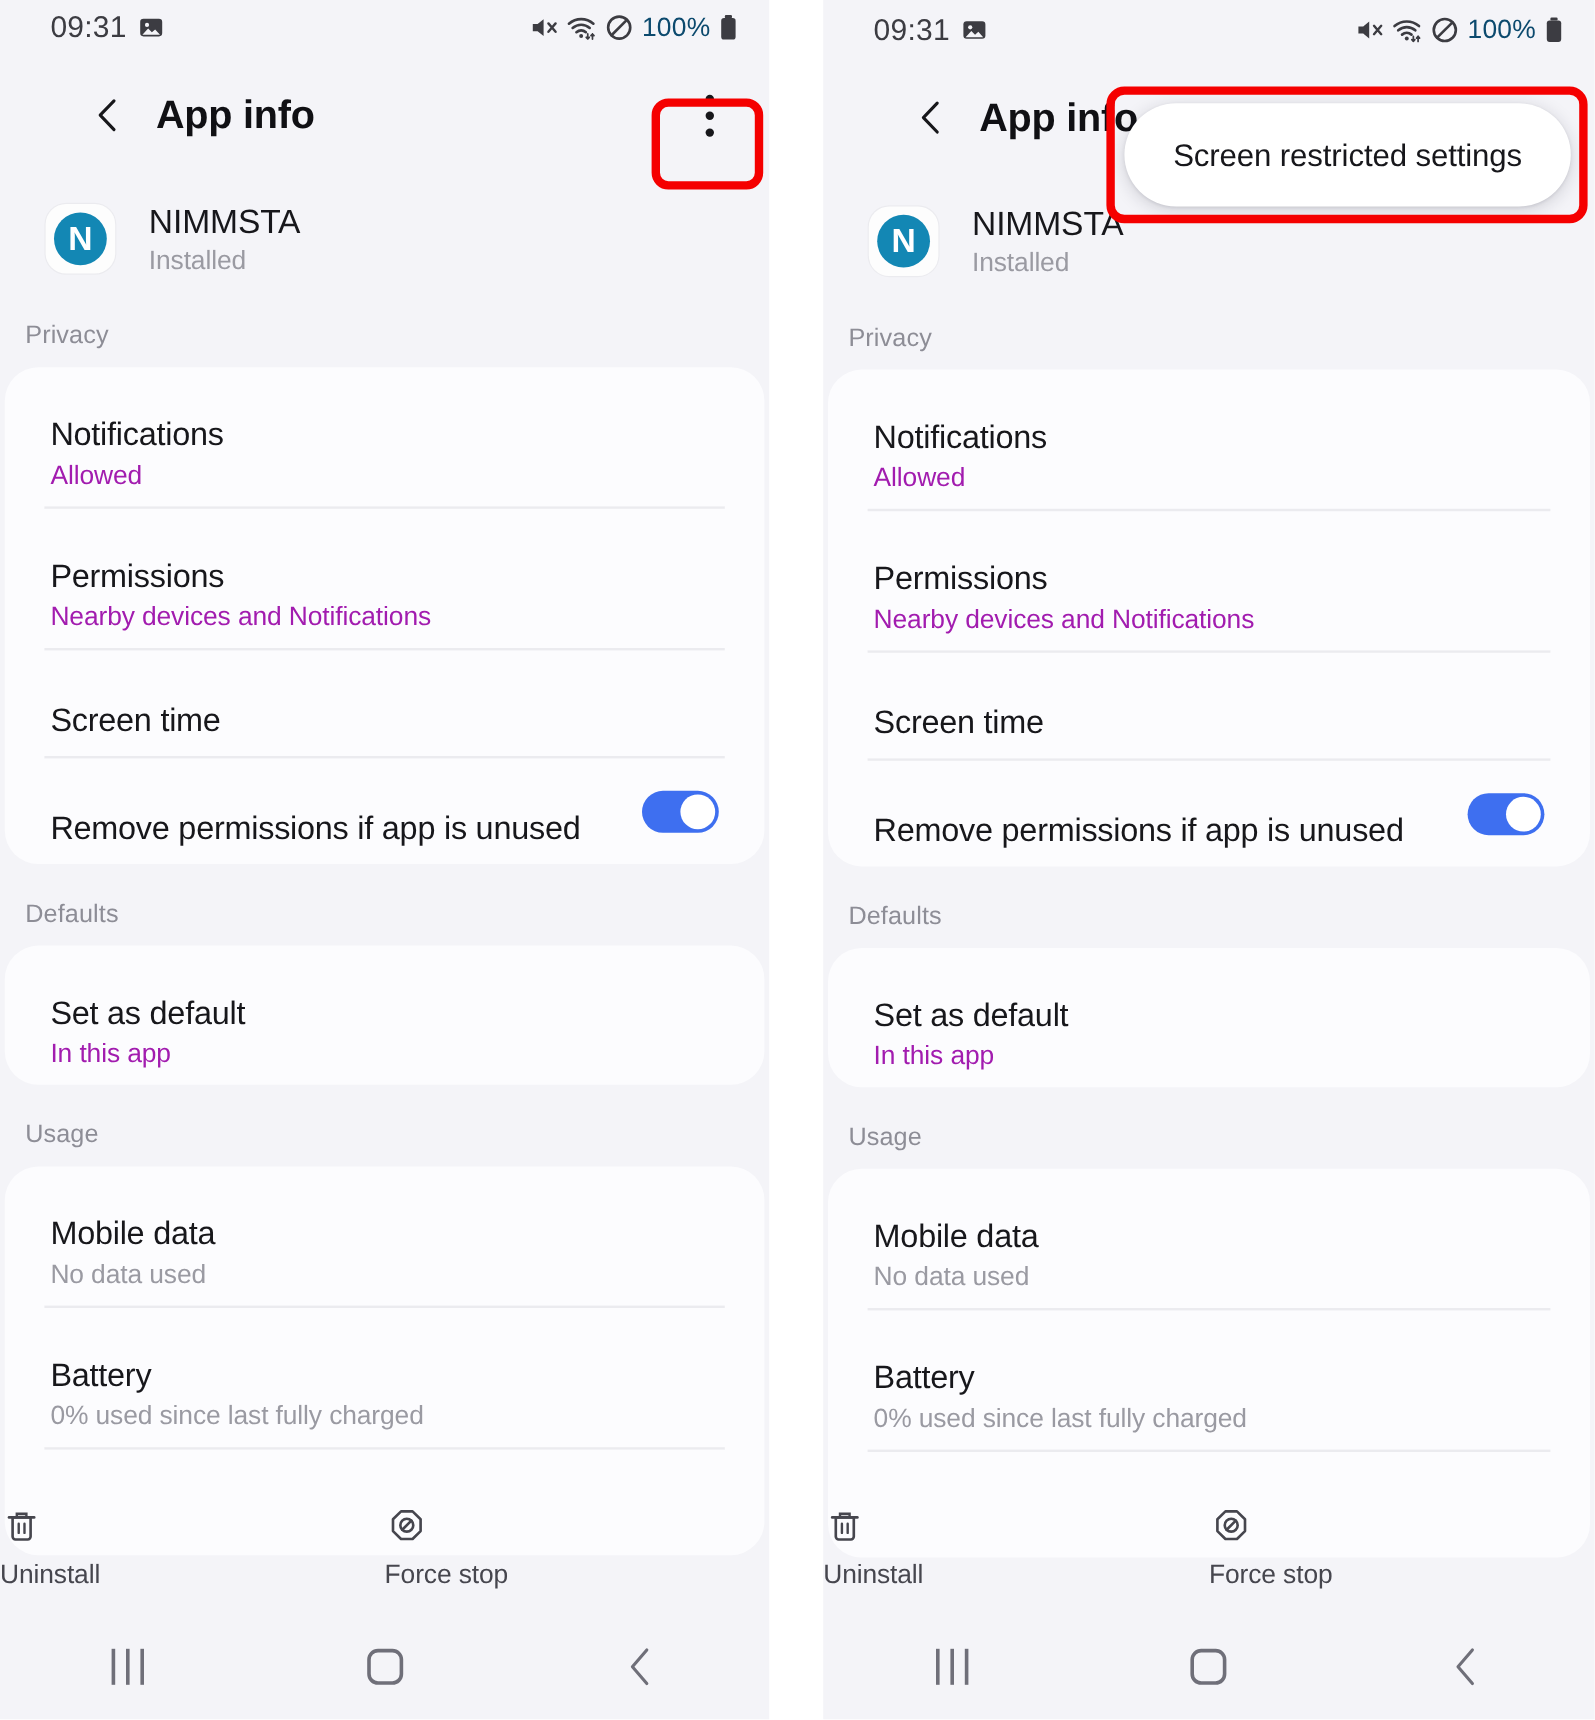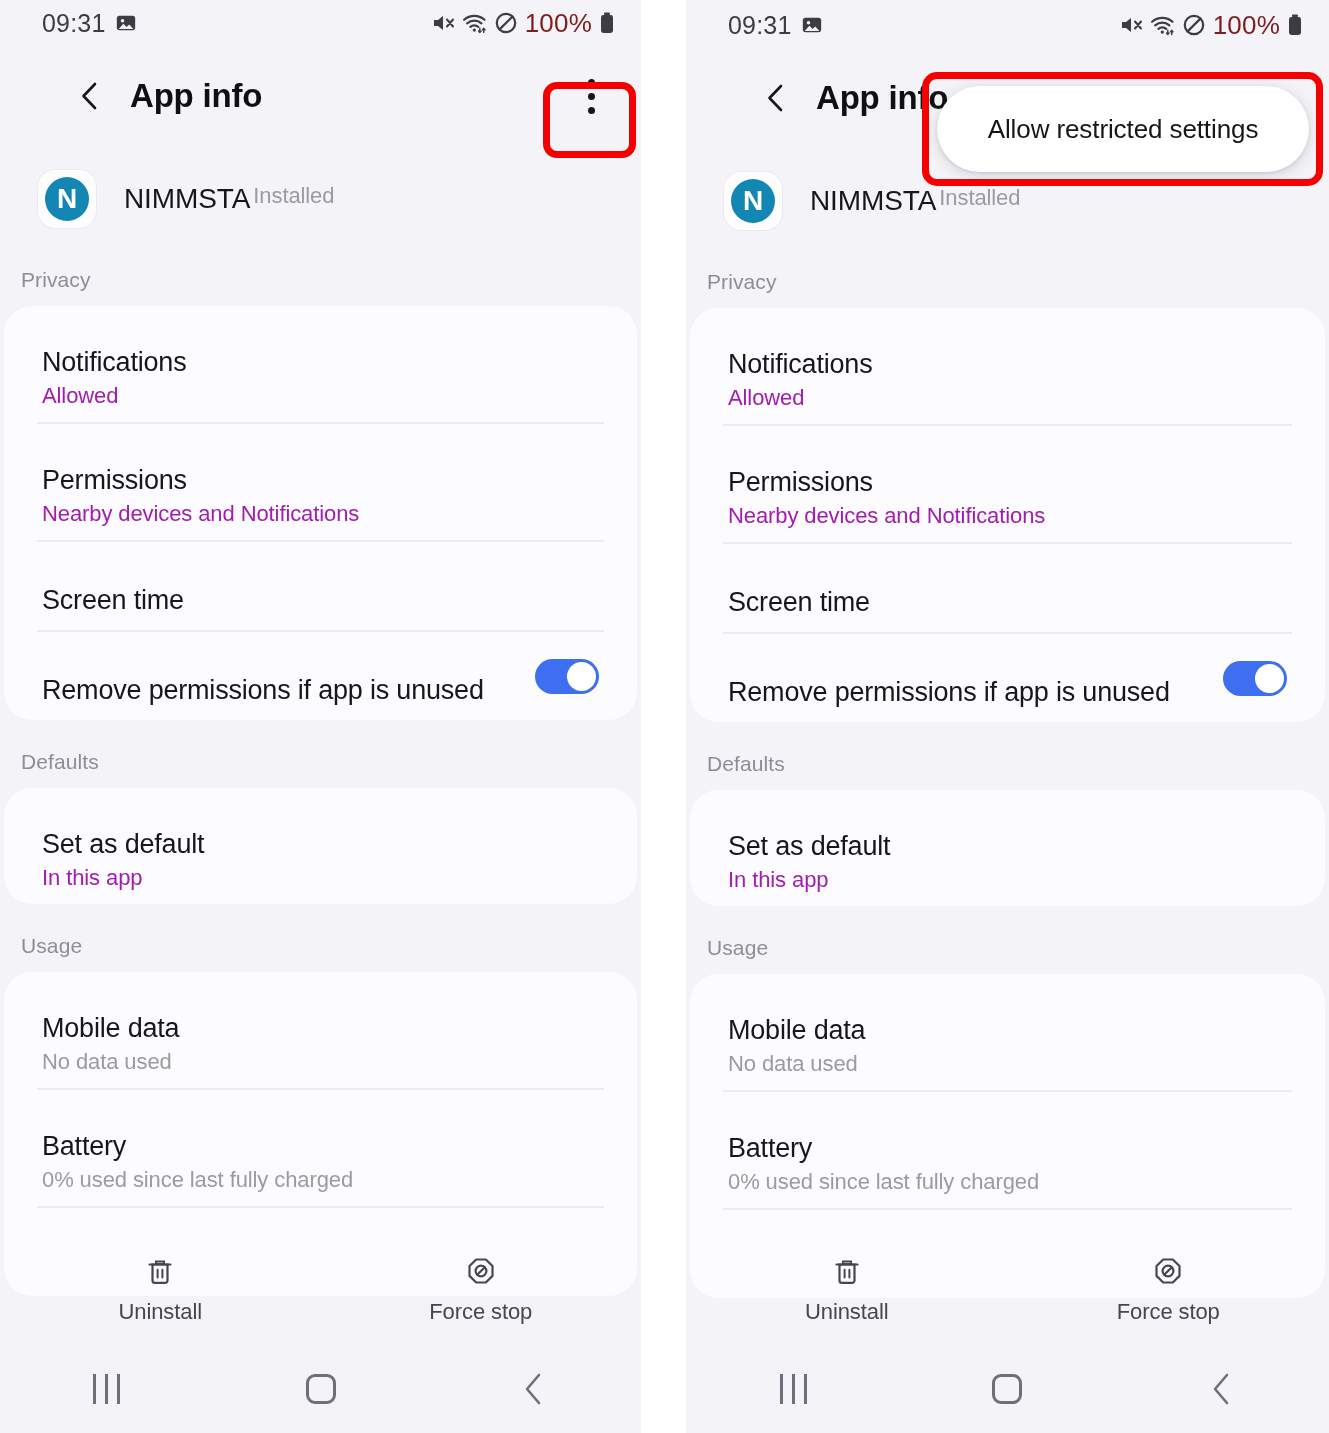--- a/index.html
+++ b/index.html
@@ -37,21 +37,21 @@
     display: flex;
     align-items: center;
     justify-content: space-between;
     padding: 0 26px 0 30px;
     color: #3c3c42;
     margin-left: 12px;
   }
   .status-left { display: flex; align-items: center; gap: 9px; }
   .status-time { font-size: 25px; letter-spacing: .2px; color: #3c3c42; }
   .status-right { display: flex; align-items: center; gap: 7px; }
-  .status-batt-text { font-size: 26px; color: #7f1d1d; letter-spacing: .2px; }
+  .status-batt-text { font-size: 22px; color: #0c4a6e; letter-spacing: .2px; }
   .ic { display: inline-flex; align-items: center; justify-content: center; }
 
   
   .appbar {
     height: 100px;
     display: flex;
     align-items: center;
     padding: 0 22px 0 34px;
     position: relative;
     margin-left: 40px;
@@ -126,21 +126,21 @@
     flex: none;
     box-shadow: 0 0 0 1px rgba(0,0,0,.035);
   }
   .app-icon .circ {
     width: 44px; height: 44px; border-radius: 50%;
     background: #1387b4;
     display: flex; align-items: center; justify-content: center;
     color: #ffffff; font-size: 28px; font-weight: 700;
     line-height: 1;
   }
-  .app-meta { margin-left: 28px; display: flex; flex-direction: row; gap: 3px; }
+  .app-meta { margin-left: 28px; display: flex; flex-direction: column; gap: 3px; }
   .app-name { font-size: 28px; color: #17171b; letter-spacing: -.1px; }
   .app-status { font-size: 22px; color: #9a9aa2; letter-spacing: -.1px; }
 
   
   .section-title {
     font-size: 21px;
     color: #8d8d96;
     padding: 30px 0 14px 21px;
     letter-spacing: .1px;
   }
@@ -185,21 +185,21 @@
   .bottom-actions {
     position: absolute;
     left: 0; right: 0; bottom: 88px;
     height: 112px;
     display: flex;
     align-items: center;
   }
   .action {
     flex: 1 1 0;
     display: flex; flex-direction: column;
-    align-items: center; justify-content: center;
+    align-items: flex-start; justify-content: center;
     gap: 9px;
   }
   .action-label { font-size: 22px; color: #46464e; letter-spacing: -.1px; }
 
   
   .navbar {
     position: absolute;
     left: 0; right: 0; bottom: 0;
     height: 88px;
     display: flex; align-items: center;
@@ -449,21 +449,21 @@
       <div class="appbar">
         <span class="back-chevron ic">
           <svg width="34" height="34" viewBox="0 0 34 34">
               <path d="M21 5L9.5 17 21 29" stroke="#17171b" stroke-width="2.6" fill="none" stroke-linecap="round" stroke-linejoin="round"></path>
             </svg>
         </span>
         <span class="appbar-title">App info</span>
       </div>
 
       <div class="popup-menu">
-        <span class="popup-menu-item">Allow restricted settings</span>
+        <span class="popup-menu-item">Screen restricted settings</span>
       </div>
       <div class="hl-popup"></div>
 
       <div class="app-row">
         <span class="app-icon">
           <span class="circ">N</span>
         </span>
         <span class="app-meta">
           <span class="app-name">NIMMSTA</span>
           <span class="app-status">Installed</span>

